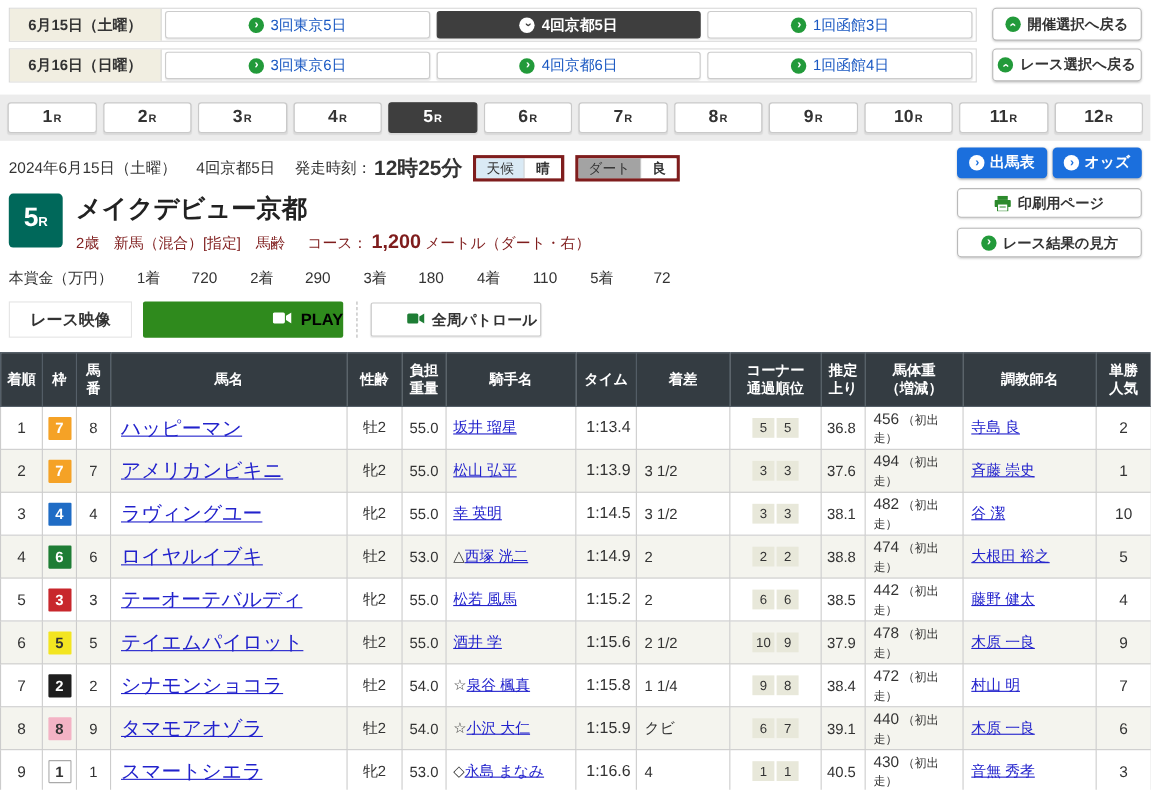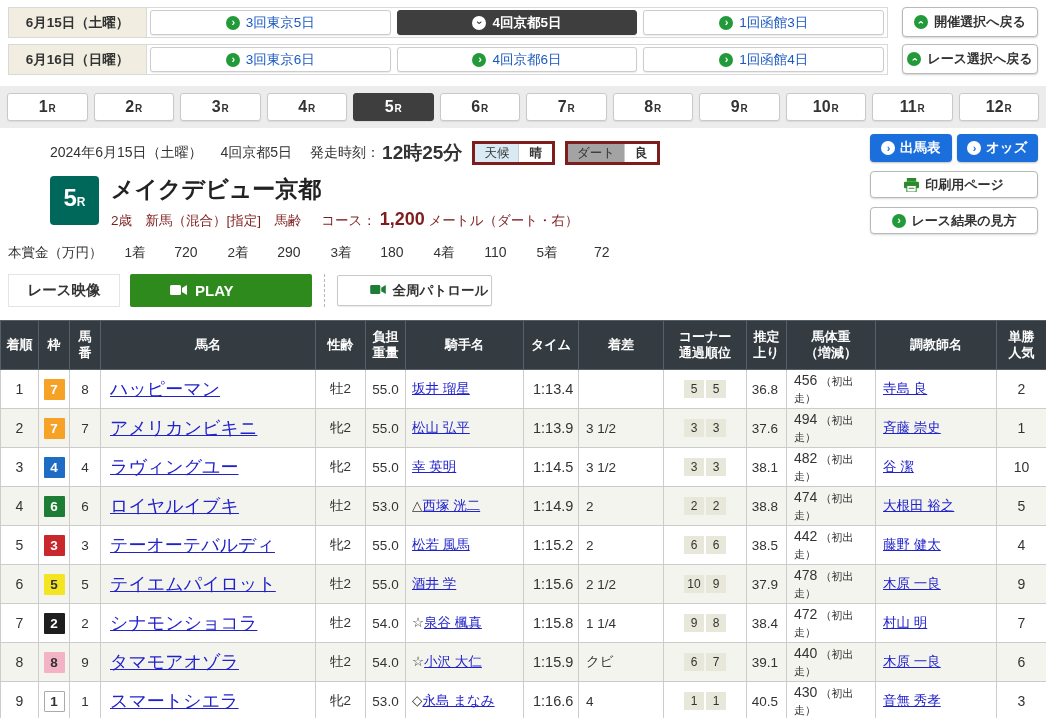--- a/index.html
+++ b/index.html
@@ -23,21 +23,21 @@
   .back-btn { height:30px; margin-bottom:7px; background:#fff; border:1px solid #b9b9b9; border-radius:4px; box-shadow:0 1px 2px rgba(0,0,0,.18); display:flex; align-items:center; justify-content:center; gap:6px; font-size:13px; font-weight:bold; color:#333; cursor:pointer; }
 
   
   .tab-strip { background:#ececec; padding:7px 7px; display:flex; gap:6px; margin-top:3px; }
   .rtab { flex:1; height:28px; background:#fff; border:1px solid #c9c9c9; border-radius:3px; box-shadow:0 1px 1px rgba(0,0,0,.08); display:flex; align-items:baseline; justify-content:center; padding-top:3px; cursor:pointer; color:#333; }
   .rtab .n { font-size:16px; font-weight:bold; line-height:1.2; }
   .rtab .r { font-size:10px; font-weight:bold; margin-left:1px; }
   .rtab.selected { background:#3e3e3e; border-color:#3e3e3e; color:#fff; }
 
   
-  .race-section { position:relative; padding:12px 12px 0 8px;margin-left:42px; }
+  .race-section { position:relative; padding:12px 12px 0 8px; }
   .race-meta { display:flex; align-items:center; font-size:14px; }
   .race-meta .m-item { margin-right:18px; }
   .race-meta .start-time { font-size:19px; font-weight:bold; margin-left:2px; }
   .badge { display:inline-flex; margin-left:10px; border:3px solid #7f1d1d; font-size:12.5px; height:24px; }
   .badge .b-label { padding:3px 9px; display:flex; align-items:center; border-right:1px solid #ccc; }
   .badge .b-val { padding:3px 10px; background:#fff; font-weight:bold; display:flex; align-items:center; }
   .badge.weather .b-label { background:#daeaf5; }
   .badge.track .b-label { background:#a3a3a3; }
 
   .race-title-block { display:flex; margin-top:10px; align-items:flex-start; }
@@ -56,21 +56,21 @@
   
   .prize-row { display:flex; align-items:center; padding:14px 8px 0 8px; font-size:13.5px; }
   .prize-label { margin-right:22px; }
   .prize-item { display:flex; align-items:baseline; }
   .prize-place { margin-right:16px; }
   .prize-amt { min-width:36px; text-align:right; margin-right:30px; font-size:14px; }
 
   
   .video-row { display:flex; align-items:center; margin:12px 8px 0 8px; height:33px; gap:0; }
   .video-label { width:112px; height:33px; background:#fff; border:1px solid #e4e4e4; display:flex; align-items:center; justify-content:center; font-size:14.5px; font-weight:bold; color:#333; }
-  .play-btn { width:182px; height:33px; margin-left:10px; background:#2f8a1d; border-radius:2px; color:#ffffff; font-size:15px; font-weight:bold; display:flex; align-items:center; justify-content:flex-start; gap:8px; cursor:pointer;padding-left:40px; }
+  .play-btn { width:182px; height:33px; margin-left:10px; background:#2f8a1d; border-radius:2px; color:#000000; font-size:15px; font-weight:bold; display:flex; align-items:center; justify-content:flex-end; gap:8px; cursor:pointer;padding-left:40px; }
   .v-div { border-left:1px dashed #b5b5b5; height:33px; margin:0 12px 0 12px; }
   .patrol-btn { width:155px; height:31px; background:#fff; border:1px solid #c9c9c9; border-radius:2px; font-size:13.5px; font-weight:bold; color:#333; display:flex; align-items:center; justify-content:center; gap:7px; cursor:pointer; box-shadow:0 1px 1px rgba(0,0,0,.08);padding-left:29px; }
 
   
   table.results { border-collapse:collapse; table-layout:fixed; width:1046px; margin-top:13px; }
   .results th { background:#343c42; color:#fff; font-size:13px; font-weight:bold; border:1px solid #566069; height:49px; white-space:pre-line; line-height:1.25; padding:2px; }
   .results td { border:1px solid #ccc; height:32px; font-size:13.5px; padding:2px 4px; background:#fff; }
   .results tr.alt td { background:#f4f4ee; }
   td.c { text-align:center; }
   td.pos { text-align:center; font-size:14px; }

